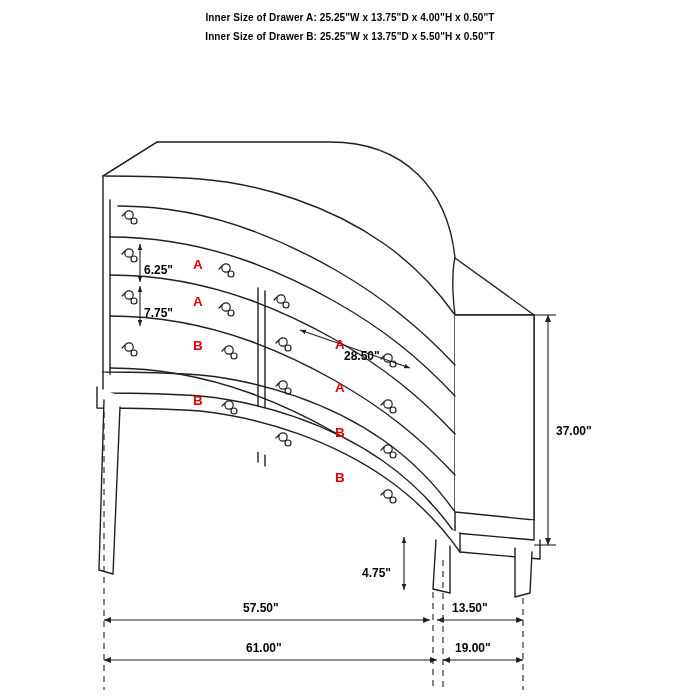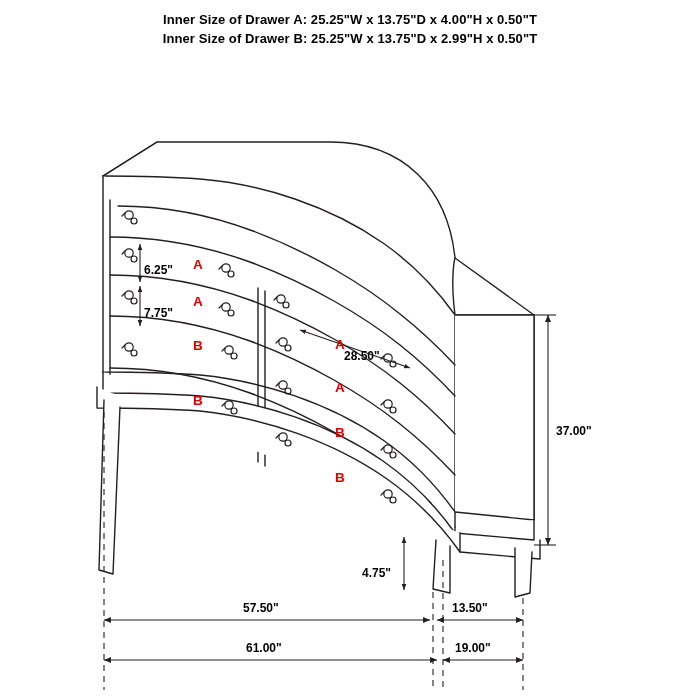--- a/index.html
+++ b/index.html
@@ -13,21 +13,21 @@
     height: 700px;
     background: #ffffff;
     font-family: "Liberation Sans", sans-serif;
     overflow: hidden;
   }
   .hdr {
     position: absolute;
     left: 0;
     width: 700px;
     text-align: center;
-    font-size: 13px;
+    font-size: 10px;
     font-weight: bold;
     color: #000000;
     letter-spacing: 0.1px;
   }
   #hdr1 { top: 12px; }
   #hdr2 { top: 31px; }
 
   svg#art {
     position: absolute;
     left: 0;
@@ -50,21 +50,21 @@
     color: #e00000;
     white-space: nowrap;
   }
 </style>
 </head>
 <body>
 
 <div id="page">
 
   <div class="hdr" id="hdr1">Inner Size of Drawer A: 25.25"W x 13.75"D x 4.00"H x 0.50"T</div>
-  <div class="hdr" id="hdr2">Inner Size of Drawer B: 25.25"W x 13.75"D x 2.99"H x 0.50"T</div>
+  <div class="hdr" id="hdr2">Inner Size of Drawer B: 25.25"W x 13.75"D x 5.50"H x 0.50"T</div>
 
   <svg id="art" viewBox="0 0 700 700">
     <g fill="none" stroke="#231f20" stroke-width="1.4" stroke-linejoin="round" stroke-linecap="round">
 
       <g>
         <path d="M103 176 L157 142 L330 142 C405 142 448 190 455 258 L455 258 L534 315" fill="#ffffff"></path>
         <path d="M103 176 C103 176 160 176 200 179 C262 184 330 206 383 243 C416 266 438 291 455 315 L534 315" fill="#ffffff"></path>
         <path d="M455 258 C455 258 450 276 455 315"></path>
       </g>
 

